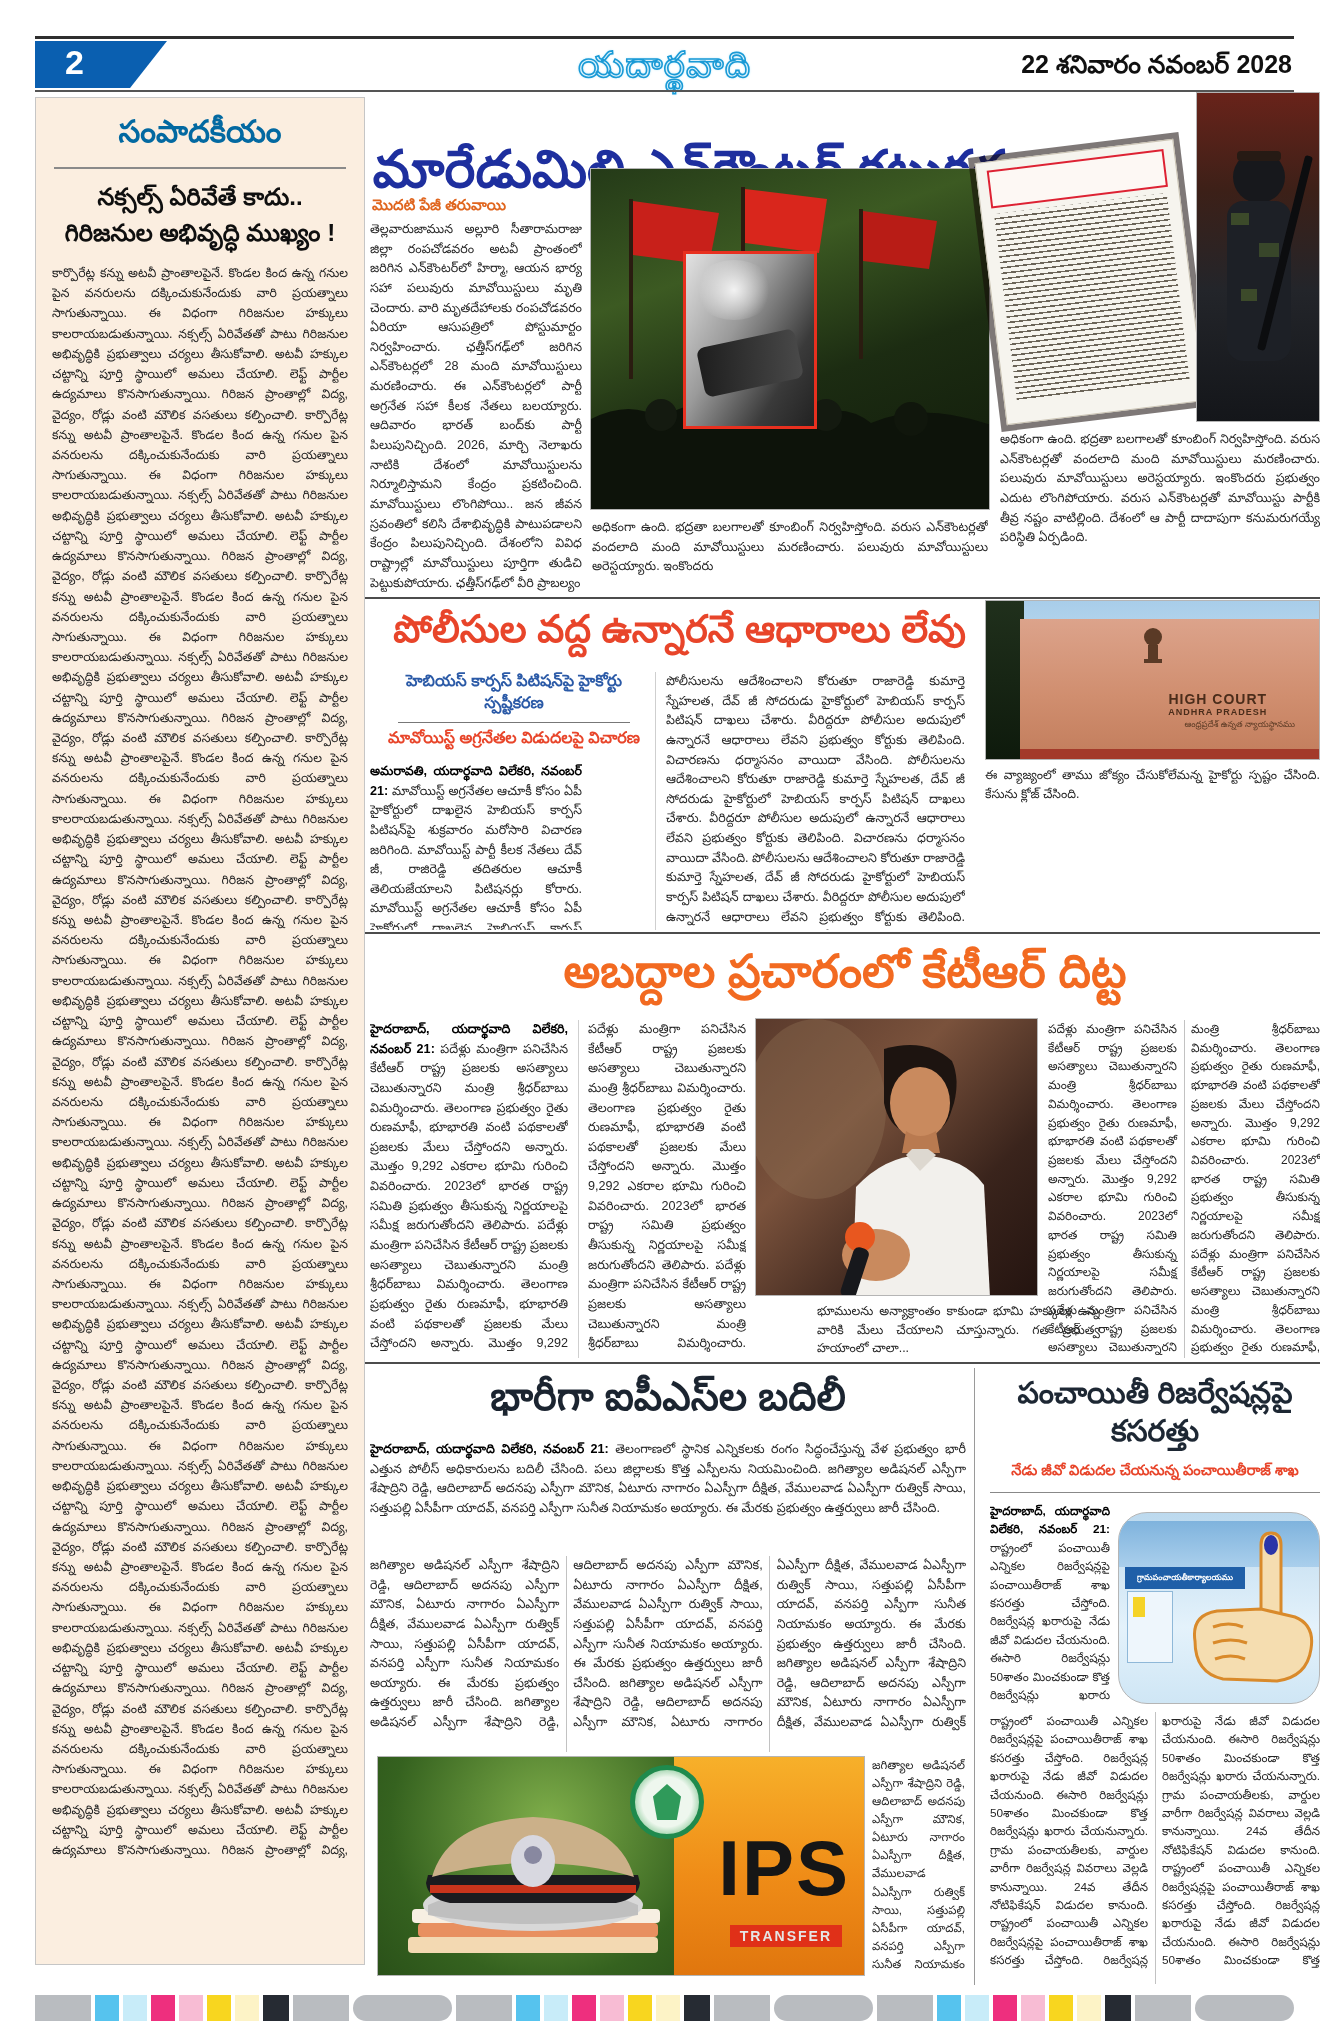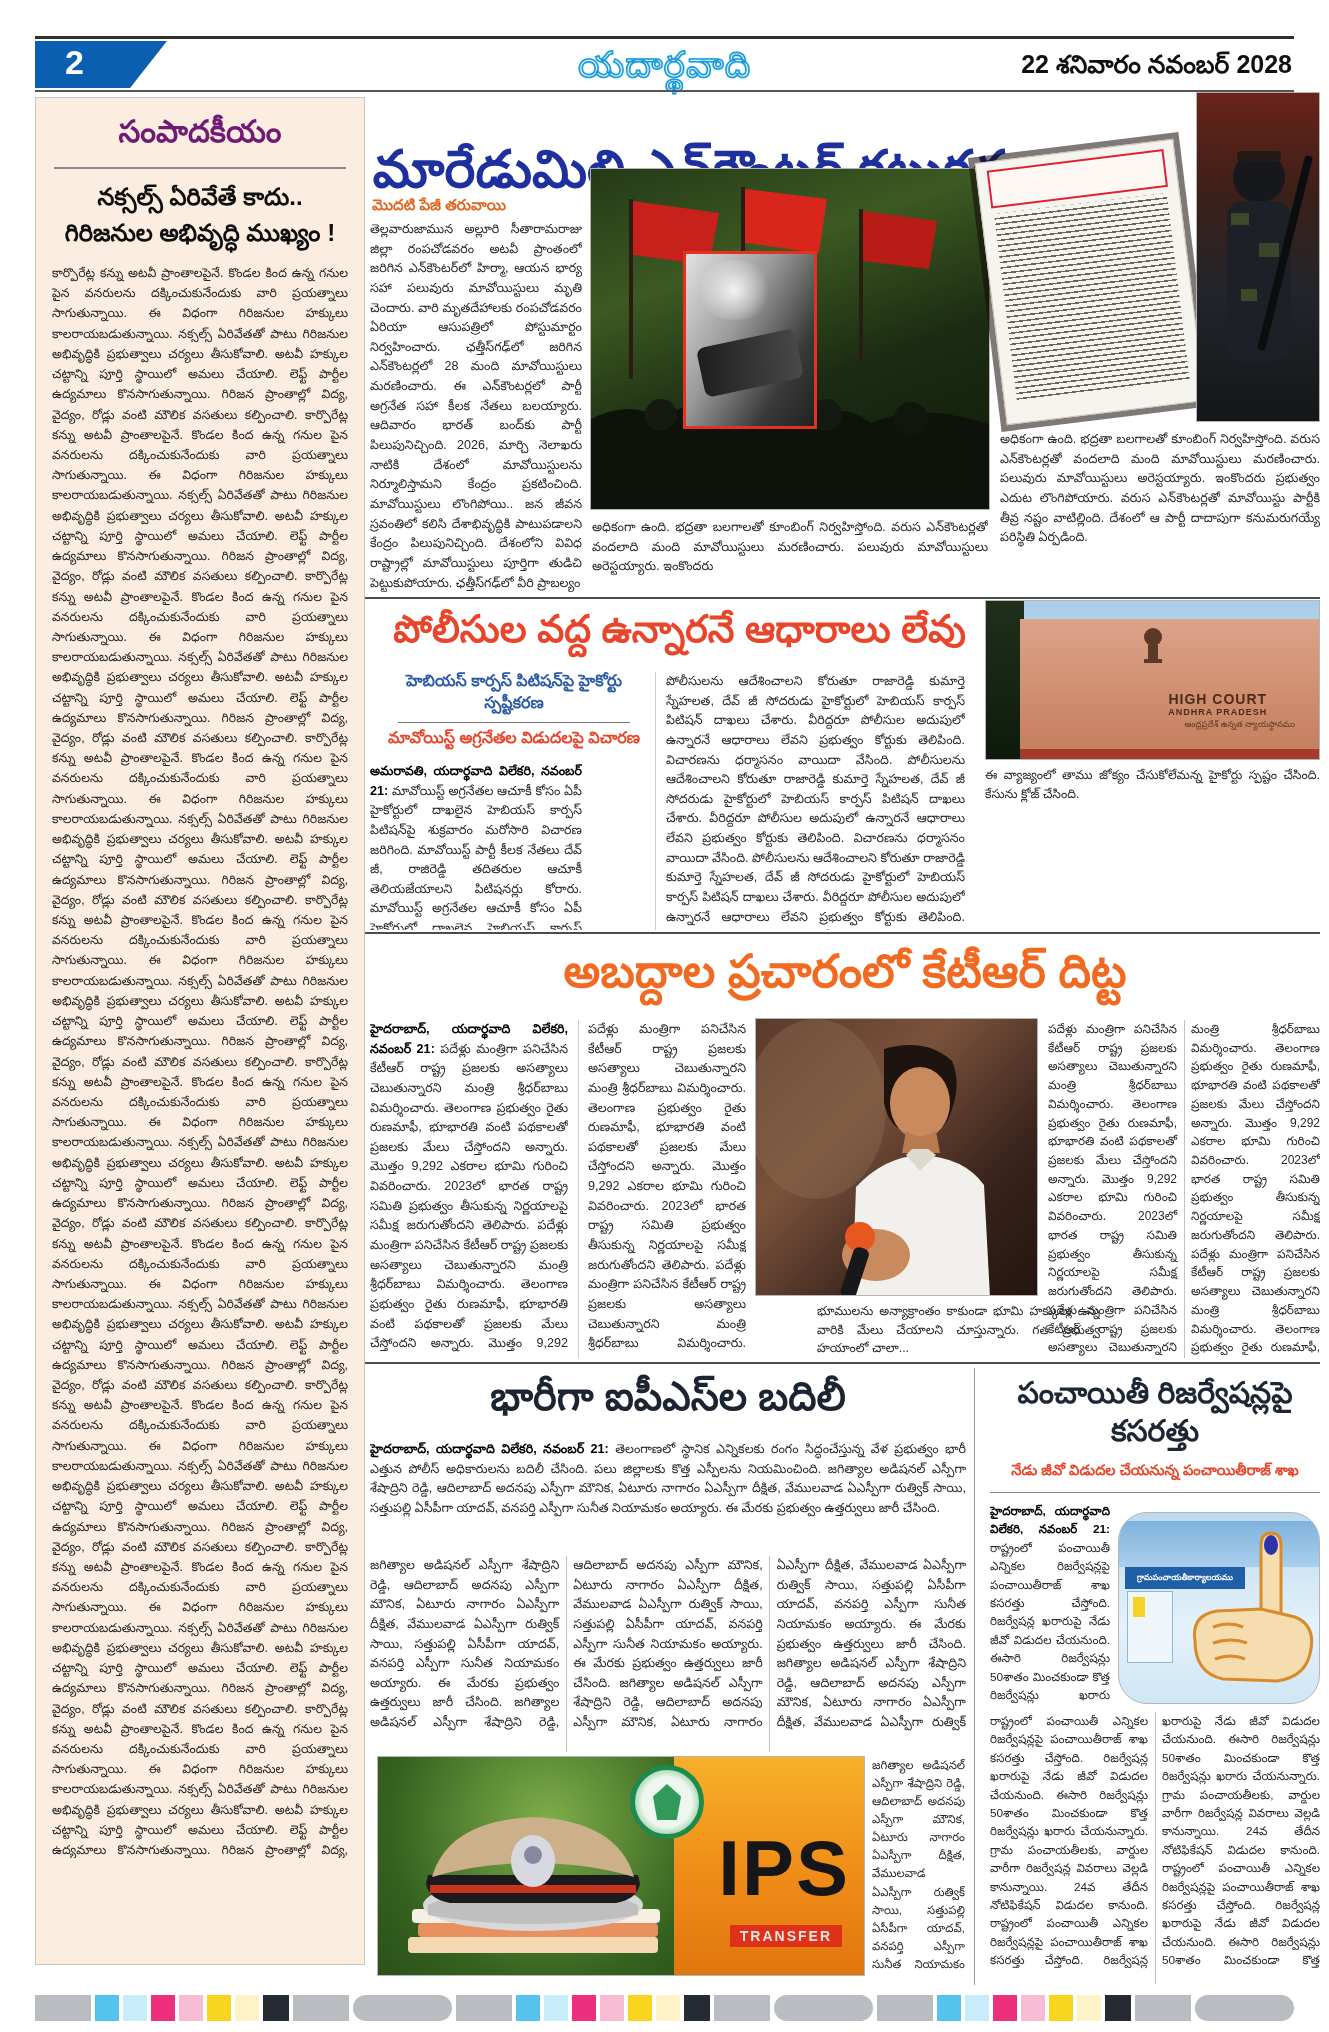--- a/index.html
+++ b/index.html
@@ -15,21 +15,21 @@
   .pagenum-box{position:absolute;left:0;top:0;width:132px;height:47px;background:#0a5fb0;
                clip-path:polygon(0 0,100% 0,72% 100%,0 100%);}
   .pagenum-box span{display:block;padding:2px 0 0 30px;font-size:34px;font-weight:bold;color:#fff;}
   .masthead{position:absolute;left:0;right:0;top:3px;text-align:center;font-size:36px;font-weight:normal;
             color:#d9f1fb;-webkit-text-stroke:1.6px #1a9ad6;text-shadow:0 0 3px #8fd9f6;letter-spacing:1px;}
   .hdr-date{position:absolute;right:2px;top:9px;font-size:25px;font-weight:bold;color:#101010;}
   .header-rule{position:absolute;left:35px;top:90px;width:1259px;height:2px;background:#555;}
   
   .editorial{position:absolute;left:35px;top:97px;width:330px;height:1868px;background:#fbeee0;
              border:1px solid #c6c6c6;box-sizing:border-box;padding:10px 16px;}
-  .ed-title{font-size:31px;font-weight:bold;text-align:center;color:#701a75;margin-top:6px;}
+  .ed-title{font-size:31px;font-weight:bold;text-align:center;color:#0369a1;margin-top:6px;}
   .ed-rule{height:2px;background:#8a8a8a;margin:10px 2px;}
   .ed-headline{font-size:24px;font-weight:bold;text-align:center;color:#0f0f0f;line-height:1.5;}
   .ed-body{margin-top:12px;font-size:12.4px;line-height:1.63;text-align:justify;color:#222;height:1595px;overflow:hidden;}
   
   .h-navy{color:#1e2f9e;font-size:52px;font-weight:bold;text-align:center;line-height:1.05;}
   .h-red{color:#e8452a;font-size:38px;font-weight:bold;text-align:center;}
   .h-orange{color:#f26a21;font-size:46px;font-weight:bold;text-align:center;}
   .h-dark{color:#1b2430;font-size:40px;font-weight:bold;text-align:center;}
   .h-dark-sm{color:#1d2733;font-size:30px;font-weight:bold;text-align:center;line-height:1.25;}
   .sub-blue{color:#2b5aa7;font-size:16px;font-weight:bold;text-align:center;}

